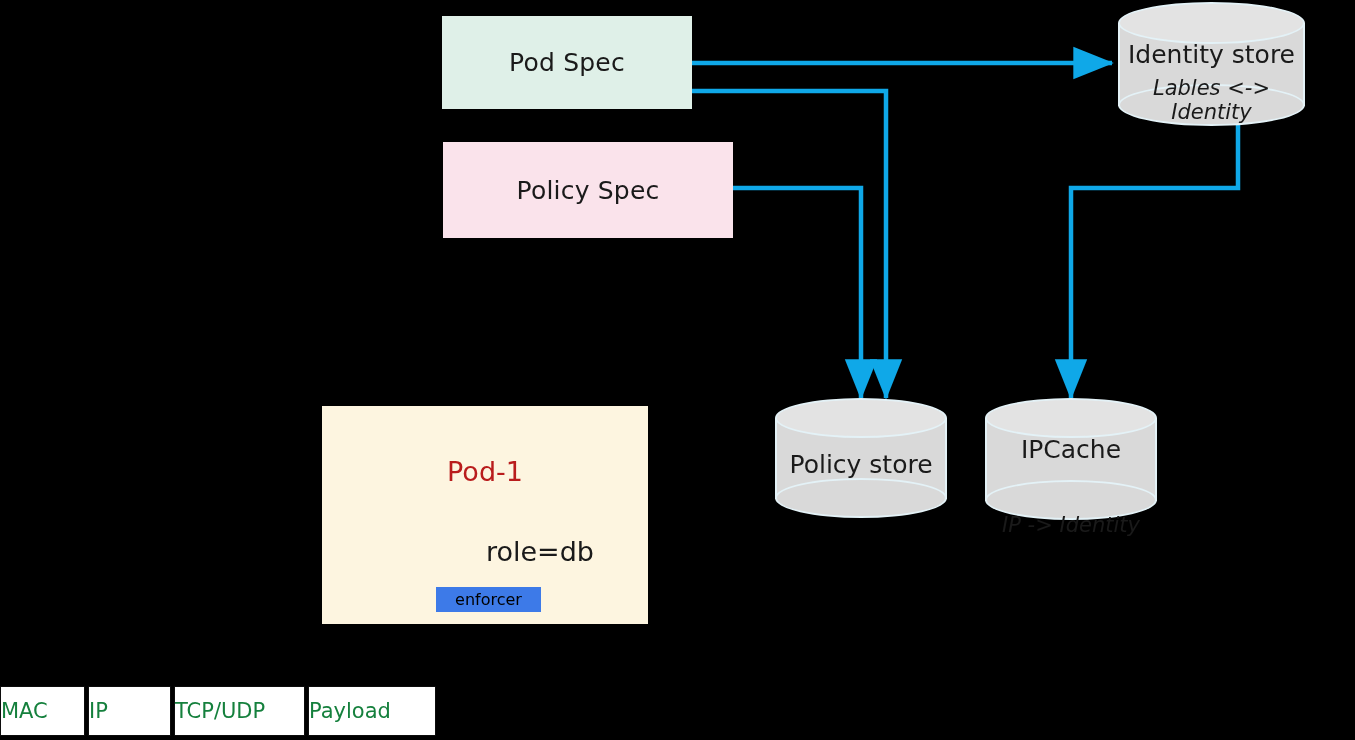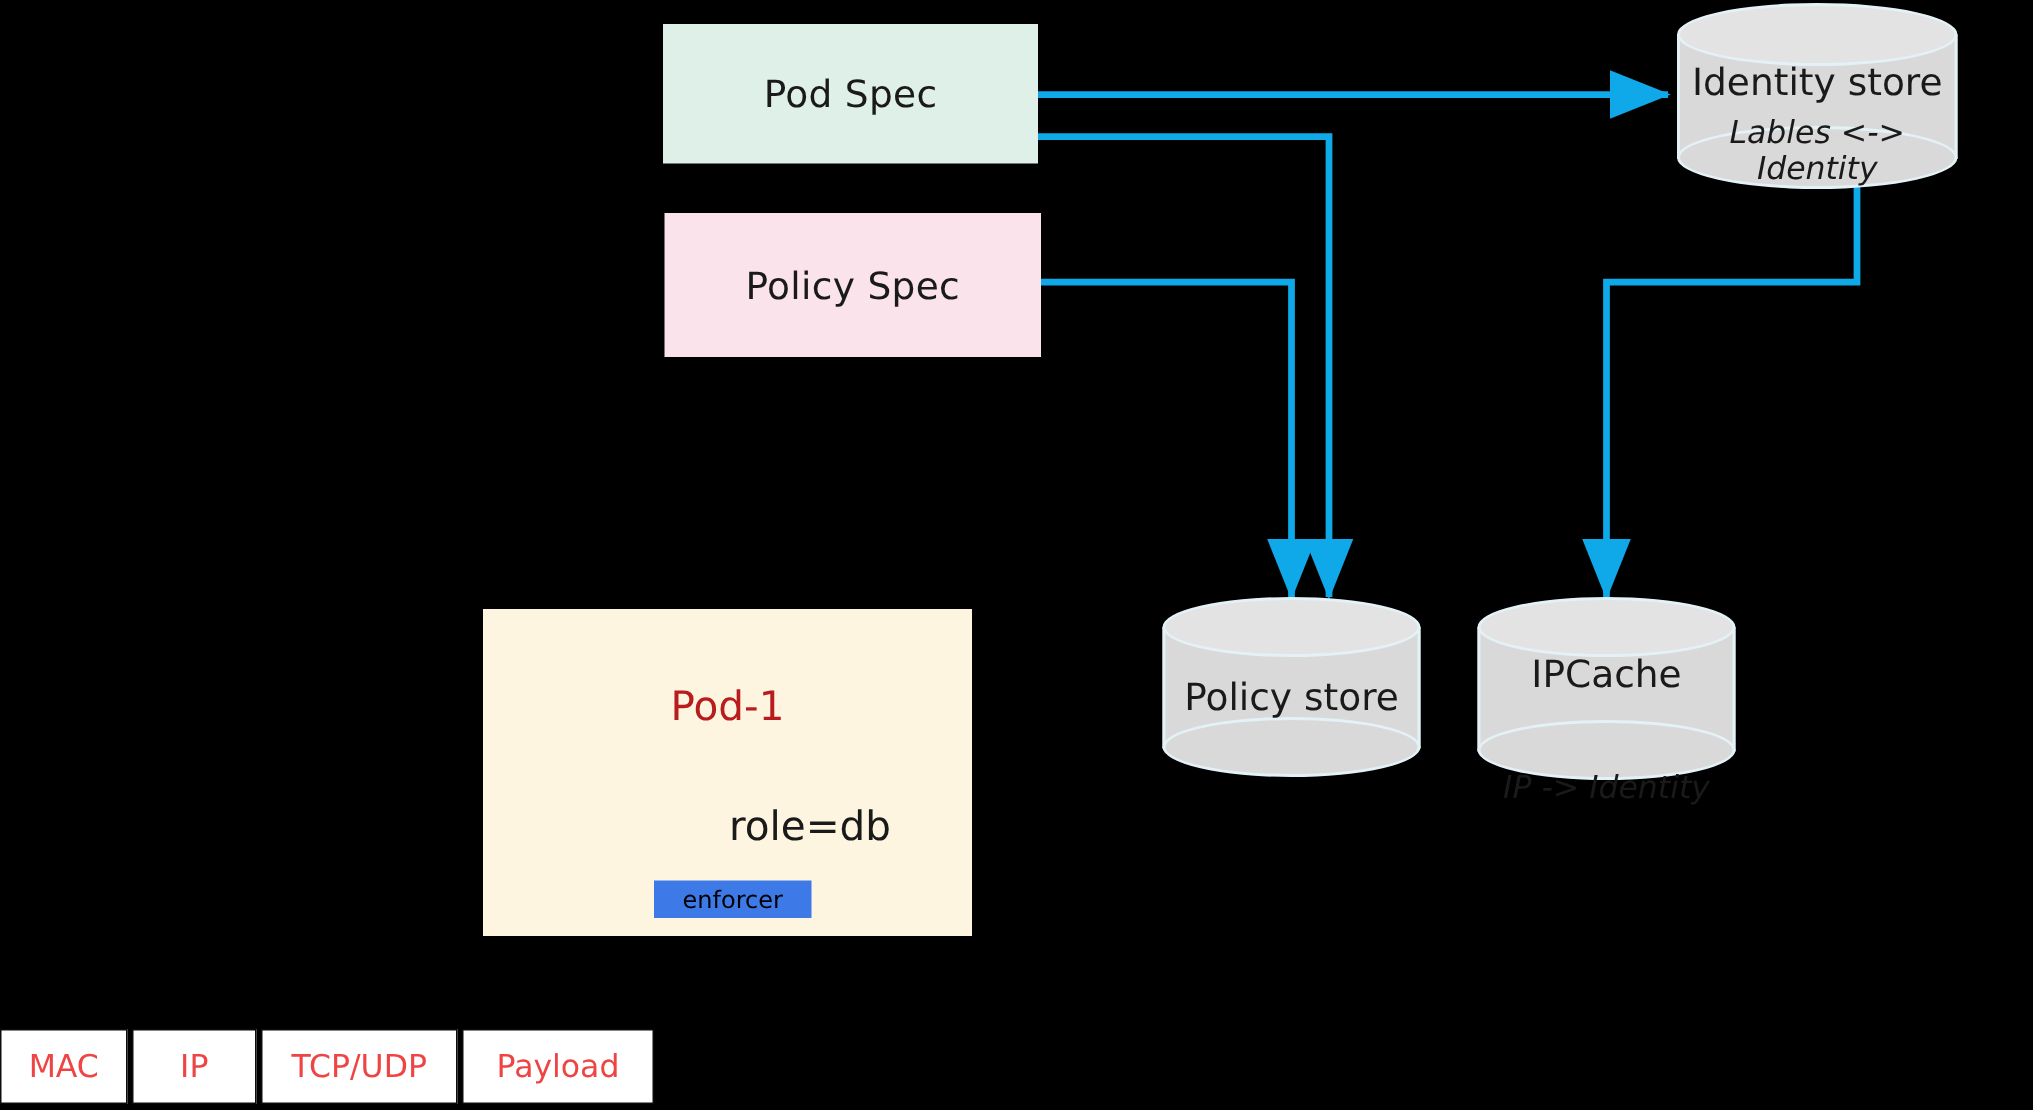--- a/index.html
+++ b/index.html
@@ -34,21 +34,21 @@
     letter-spacing: 0.2px;
     box-sizing: border-box;
   }
   #pod-spec {
     left: 442px; top: 16px;
     width: 250px; height: 93px;
     background: #dff0e8;
   }
   #policy-spec {
     left: 443px; top: 142px;
-    width: 251px; height: 96px;
+    width: 290px; height: 96px;
     background: #fae3eb;
   }
 
   
   #pod-1 {
     position: absolute;
     left: 322px; top: 406px;
     width: 326px; height: 218px;
     background: #fdf5e0;
     box-sizing: border-box;
@@ -135,23 +135,23 @@
     left: 0px; top: 686px;
     display: flex;
     height: 50px;
   }
   .packet-cell {
     background: #ffffff;
     border: 1px solid #0c0c0c;
     margin-right: 3px;
     display: flex;
     align-items: center;
-    justify-content: center;
+    justify-content: flex-start;
     font-size: 21px;
-    color: #ef4444;
+    color: #15803d;
     box-sizing: border-box;
   }
   .pc-mac     { width: 85px; }
   .pc-ip      { width: 83px; }
   .pc-tcpudp  { width: 131px; }
   .pc-payload { width: 128px; }
 </style>
 </head>
 <body>
 

